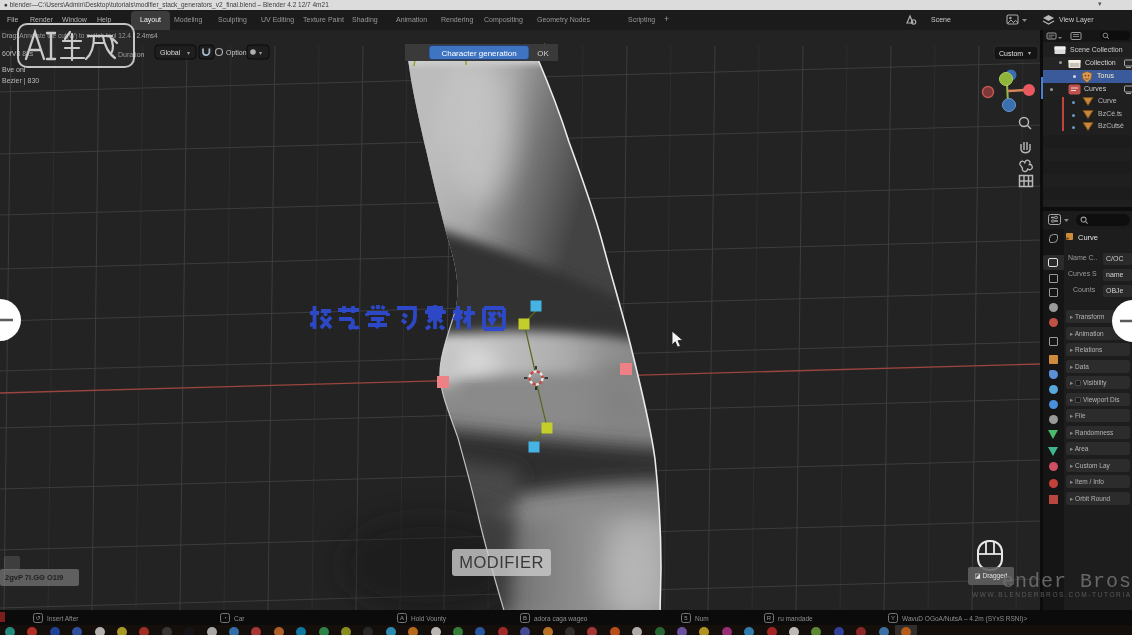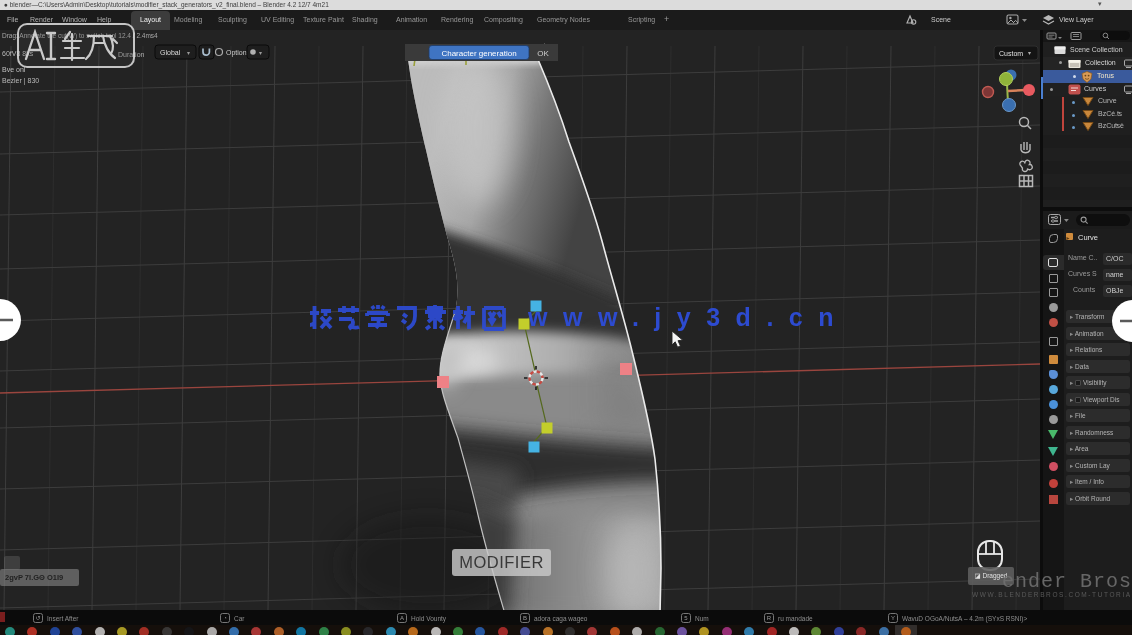--- a/index.html
+++ b/index.html
@@ -400,21 +400,20 @@
           <path d="M12,0 v6 M4,3 h16 M2,7 h21 M5,11 h14 M12,11 l-7,6 M12,11 l7,6 M12,14 v10 M7,21 l-4,3 M17,21 l4,3"></path>
         </g>
       <g transform="translate(145,3)">
           <path d="M6,1 v23 M1,7 h10 M6,8 l-4,7 M6,8 l4,6 M17,1 v23 M12,8 h11 M17,9 l-5,9"></path>
         </g>
       <g transform="translate(174,3)">
           <path d="M3,3 h20 M3,3 v21 M23,3 v21 M3,24 h20 M8,7 l3,5 l3,-5 M8,13 l3,5 l3,-5 M17,7 l3,5"></path>
         </g>
     </g>
   </svg>
-  <div class="abs" style="left:528px;top:303px;width:320px;font-size:25px;font-weight:bold;letter-spacing:15.5px;color:#2d4bd0;white-space:nowrap;">www.jy3d.cn</div>
 
   <div class="abs" style="left:452px;top:549px;width:99px;height:27px;background:rgba(200,200,200,0.82);border-radius:3px;text-align:center;line-height:27px;font-size:16.5px;color:#383838;letter-spacing:0.5px;">MODIFIER</div>
 
   <div class="abs" style="left:4px;top:556px;width:16px;height:14px;background:rgba(160,160,160,0.22);border-radius:2px;"></div>
   <div class="abs" style="left:0px;top:569px;width:79px;height:17px;background:rgba(135,135,135,0.6);border-radius:2px;font-size:7.5px;color:#1f1f1f;font-weight:bold;padding:4px 0 0 5px;white-space:nowrap;">2gvP 7I.Gʘ O1I9</div>
 
   <svg class="abs" style="left:974px;top:538px;" width="32" height="34" viewBox="0 0 32 34">
     <rect x="4" y="3" width="24" height="29" rx="11" fill="rgba(40,40,40,0.25)" stroke="#e8e8e8" stroke-width="2"></rect>
     <line x1="4" y1="16" x2="28" y2="16" stroke="#e8e8e8" stroke-width="1.8"></line>
     <line x1="12" y1="4" x2="12" y2="16" stroke="#e8e8e8" stroke-width="1.8"></line>

